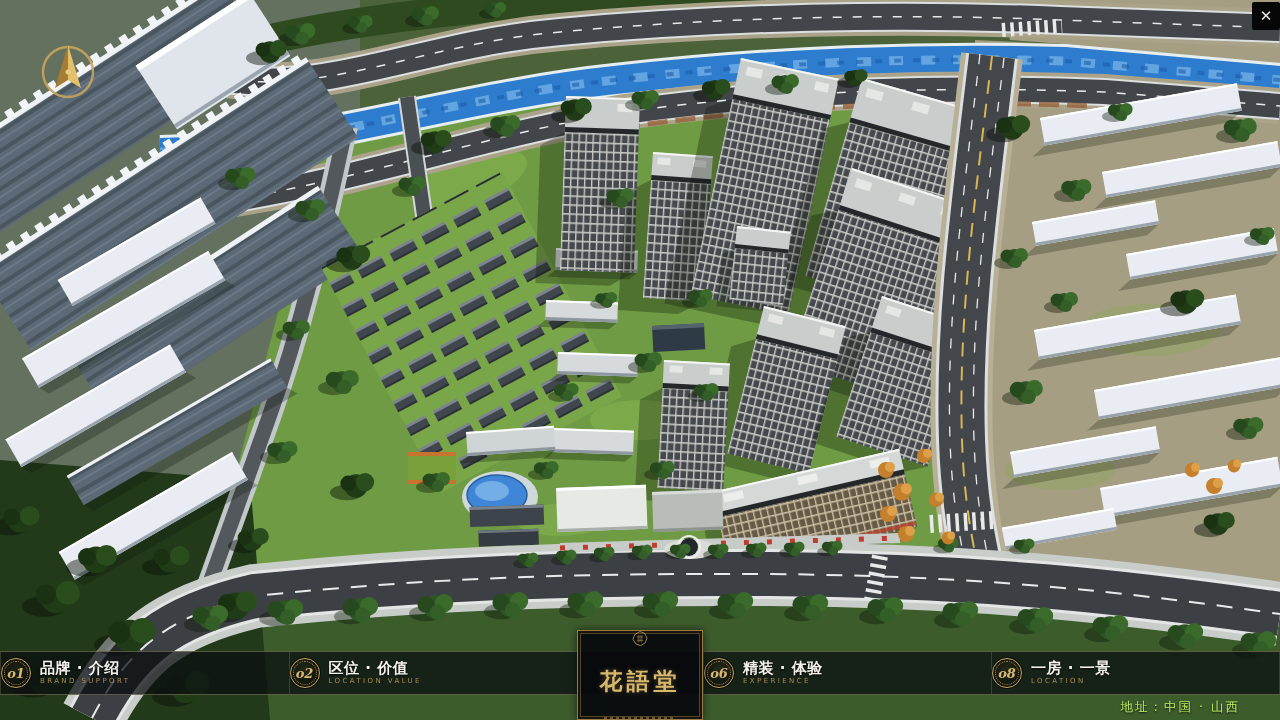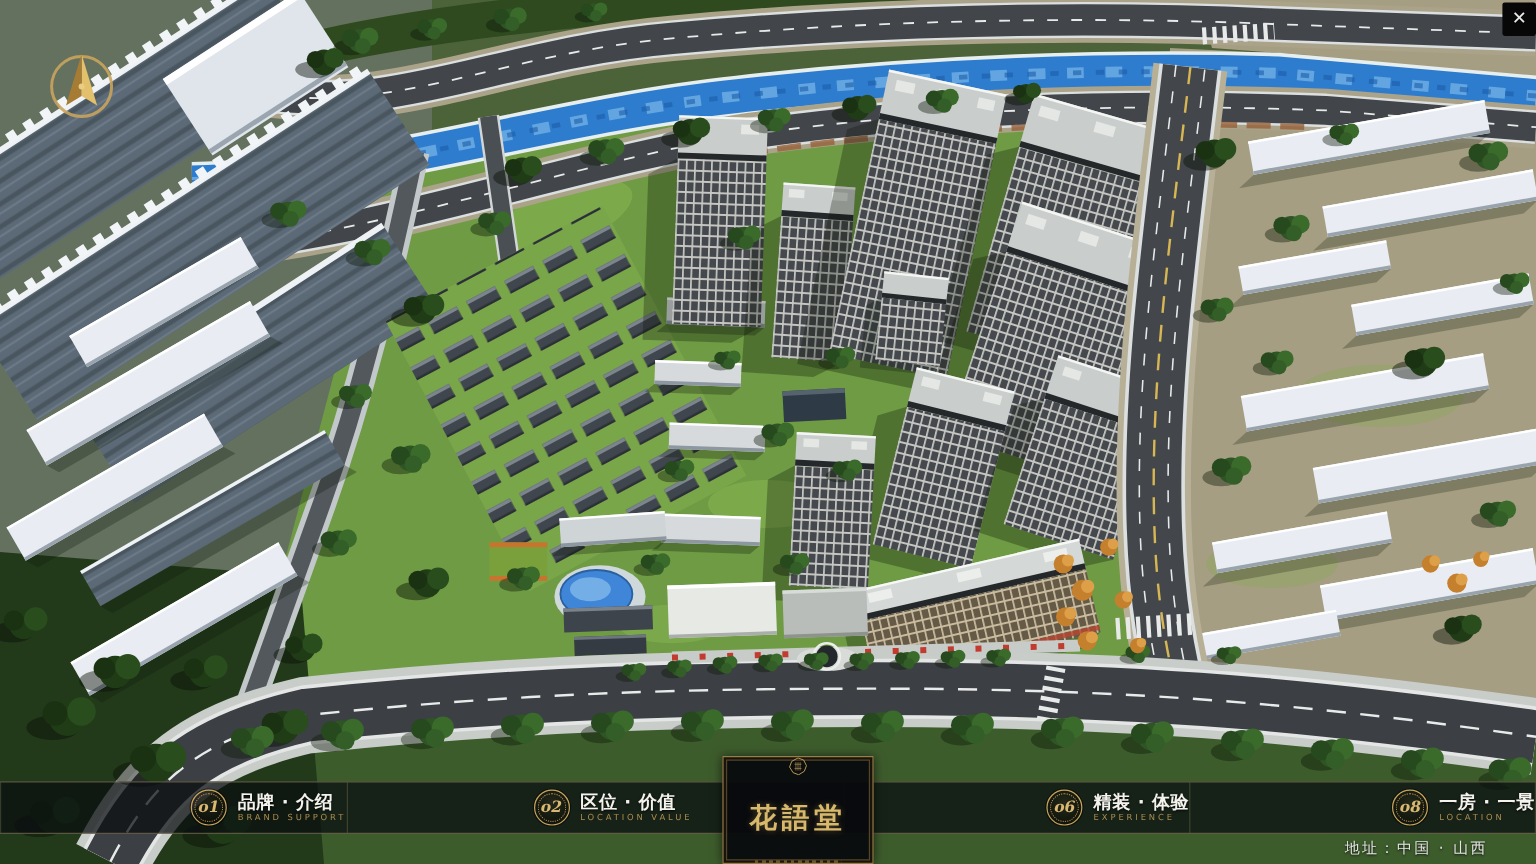--- a/index.html
+++ b/index.html
@@ -12,47 +12,47 @@
   .close-btn{position:absolute;right:0;top:2px;width:28px;height:28px;background:#070708;
     color:#e9e9e9;border:none;font-size:15px;line-height:28px;text-align:center;cursor:pointer;
     border-radius:2px;z-index:20;padding:0;}
 
   
   .menubar{position:absolute;left:0;top:651px;width:1280px;height:44px;display:flex;
     background:rgba(10,13,16,.74);border-top:1px solid rgba(214,190,138,.38);
     border-bottom:1px solid rgba(214,190,138,.38);z-index:10;}
   .menu-group{display:flex;flex:1;}
   .logo-spacer{width:126px;flex:none;}
-  .menu-item{flex:1;display:flex;align-items:center;justify-content:flex-end;gap:9px;
+  .menu-item{flex:1;display:flex;align-items:center;justify-content:flex-start;gap:9px;
     border-left:1px solid rgba(200,180,130,.22);cursor:pointer;}
   .menu-group.right .menu-item:last-child{border-right:1px solid rgba(200,180,130,.22);}
   .medal{width:30px;height:30px;flex:none;border-radius:50%;border:1px solid #c9a45c;position:relative;
     display:flex;align-items:center;justify-content:center;
     background:radial-gradient(circle at 50% 38%,rgba(60,52,30,.35),rgba(0,0,0,.6));
     box-shadow:0 0 0 1px rgba(0,0,0,.5);}
   .medal::before{content:"";position:absolute;inset:2px;border:1px dotted #b08d4f;border-radius:50%;}
   .medal i{font-family:"DejaVu Serif","Liberation Serif",serif;font-style:italic;font-weight:bold;
     color:#d9b871;font-size:13px;}
   .labels{display:flex;flex-direction:column;line-height:1.1;}
   .zh{color:#f4f2ec;font-size:15px;font-weight:bold;letter-spacing:.5px;white-space:nowrap;
     text-shadow:0 1px 2px rgba(0,0,0,.9);}
   .en{color:#ad8c4e;font-size:7px;letter-spacing:2.4px;margin-top:2px;white-space:nowrap;}
 
   
-  .logo-panel{position:absolute;left:602px;top:630px;width:126px;height:90px;z-index:15;
+  .logo-panel{position:absolute;left:577px;top:630px;width:126px;height:90px;z-index:15;
     background:rgba(8,10,13,.95);border:1px solid #9a7c45;cursor:pointer;
     box-shadow:inset 0 0 0 2px rgba(0,0,0,.7),inset 0 0 0 3px rgba(154,124,69,.5),0 0 8px rgba(0,0,0,.6);
     display:flex;flex-direction:column;align-items:center;justify-content:center;gap:20px;}
   .logo-title{color:#d8b86a;font-size:23px;font-weight:bold;letter-spacing:4px;
     font-family:"DejaVu Serif","Liberation Serif",serif;text-shadow:0 0 5px rgba(216,184,106,.35);}
   .logo-caption-line{width:72px;height:3px;opacity:.75;
     background:repeating-linear-gradient(90deg,#8a6f3e 0 3px,transparent 3px 6px);}
 
   
-  .address{position:absolute;right:40px;bottom:4px;color:#e5e5e5;font-size:12.5px;letter-spacing:2px;
+  .address{position:absolute;right:40px;bottom:4px;color:#bef264;font-size:12.5px;letter-spacing:2px;
     z-index:11;text-shadow:0 1px 2px rgba(0,0,0,.9);margin-left:40px;}
 </style>
 </head>
 <body>
 
 <div class="stage">
 
 <svg class="scene" width="1280" height="720" viewBox="0 0 1280 720">
   <defs>
     <pattern id="win" patternUnits="userSpaceOnUse" width="7" height="9">

